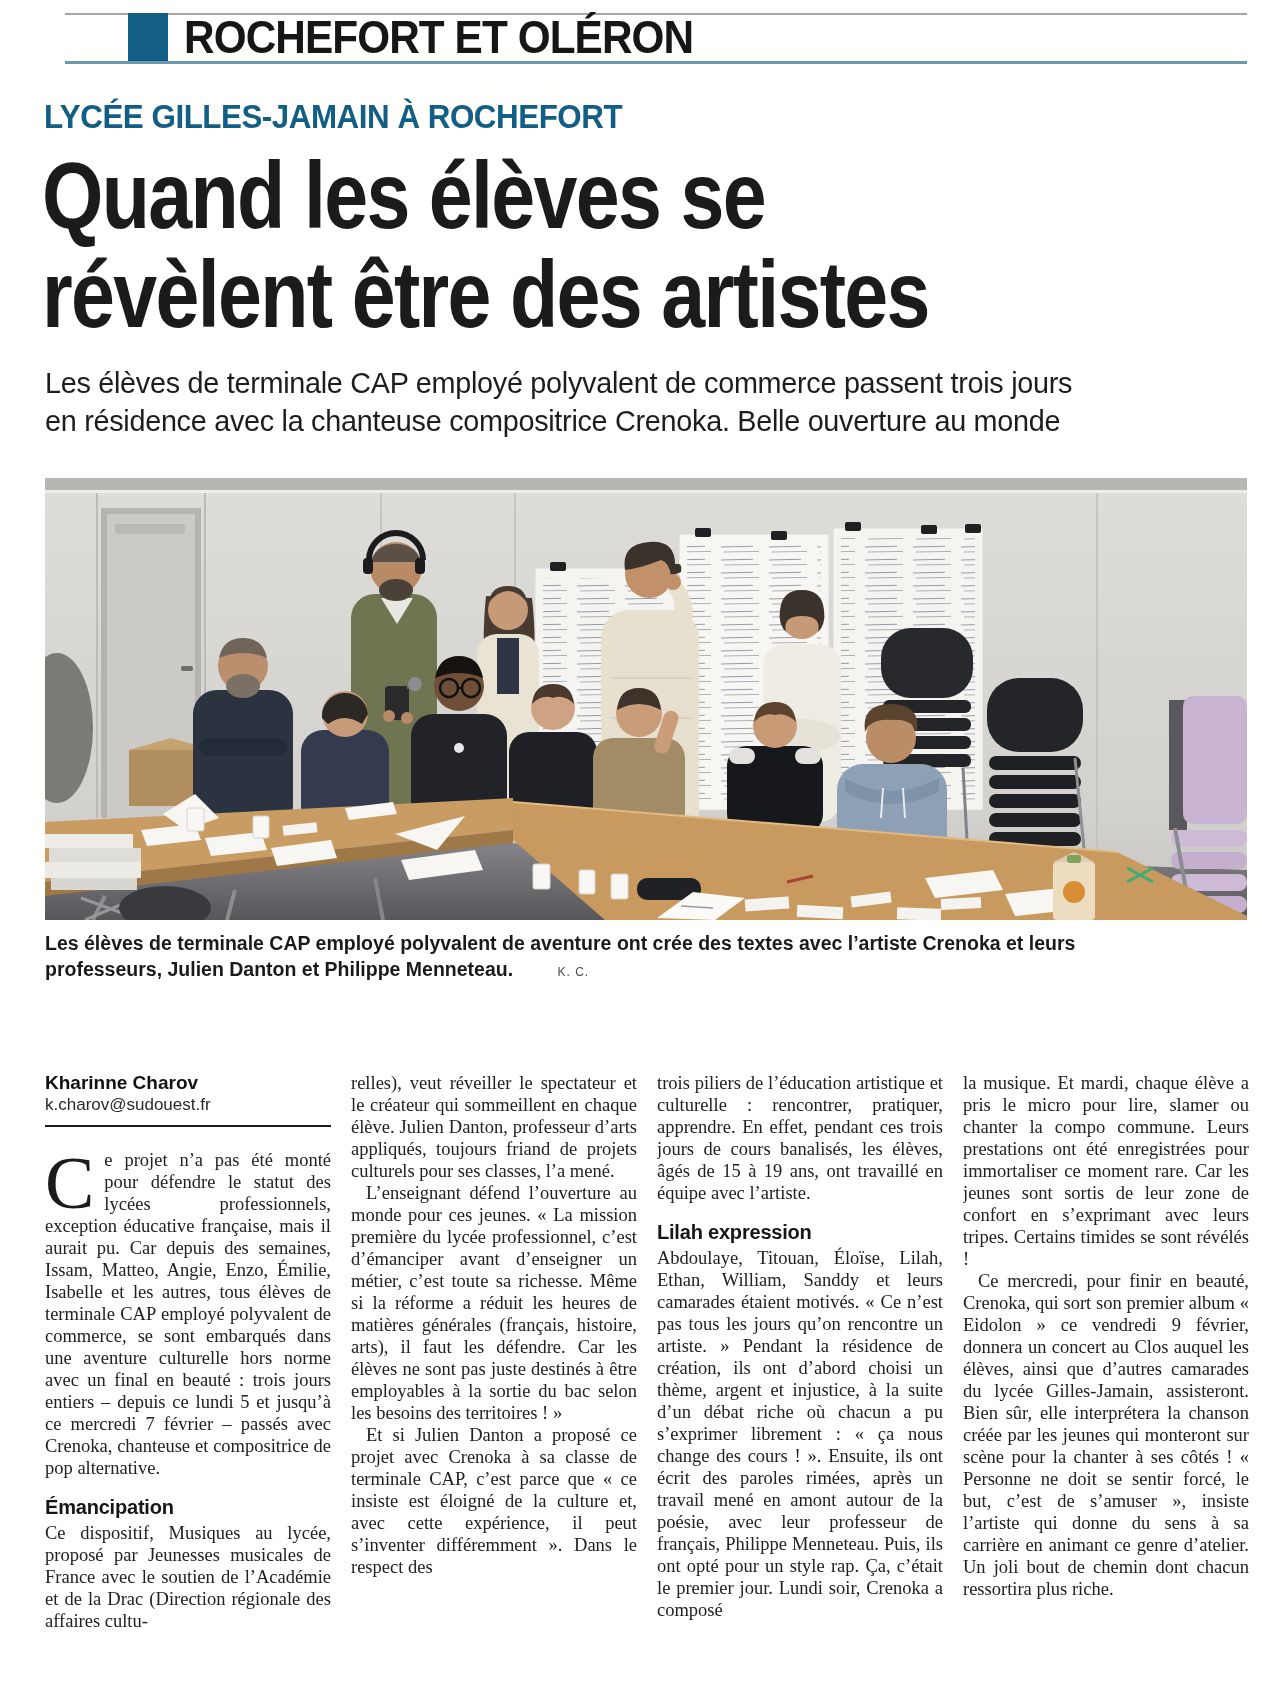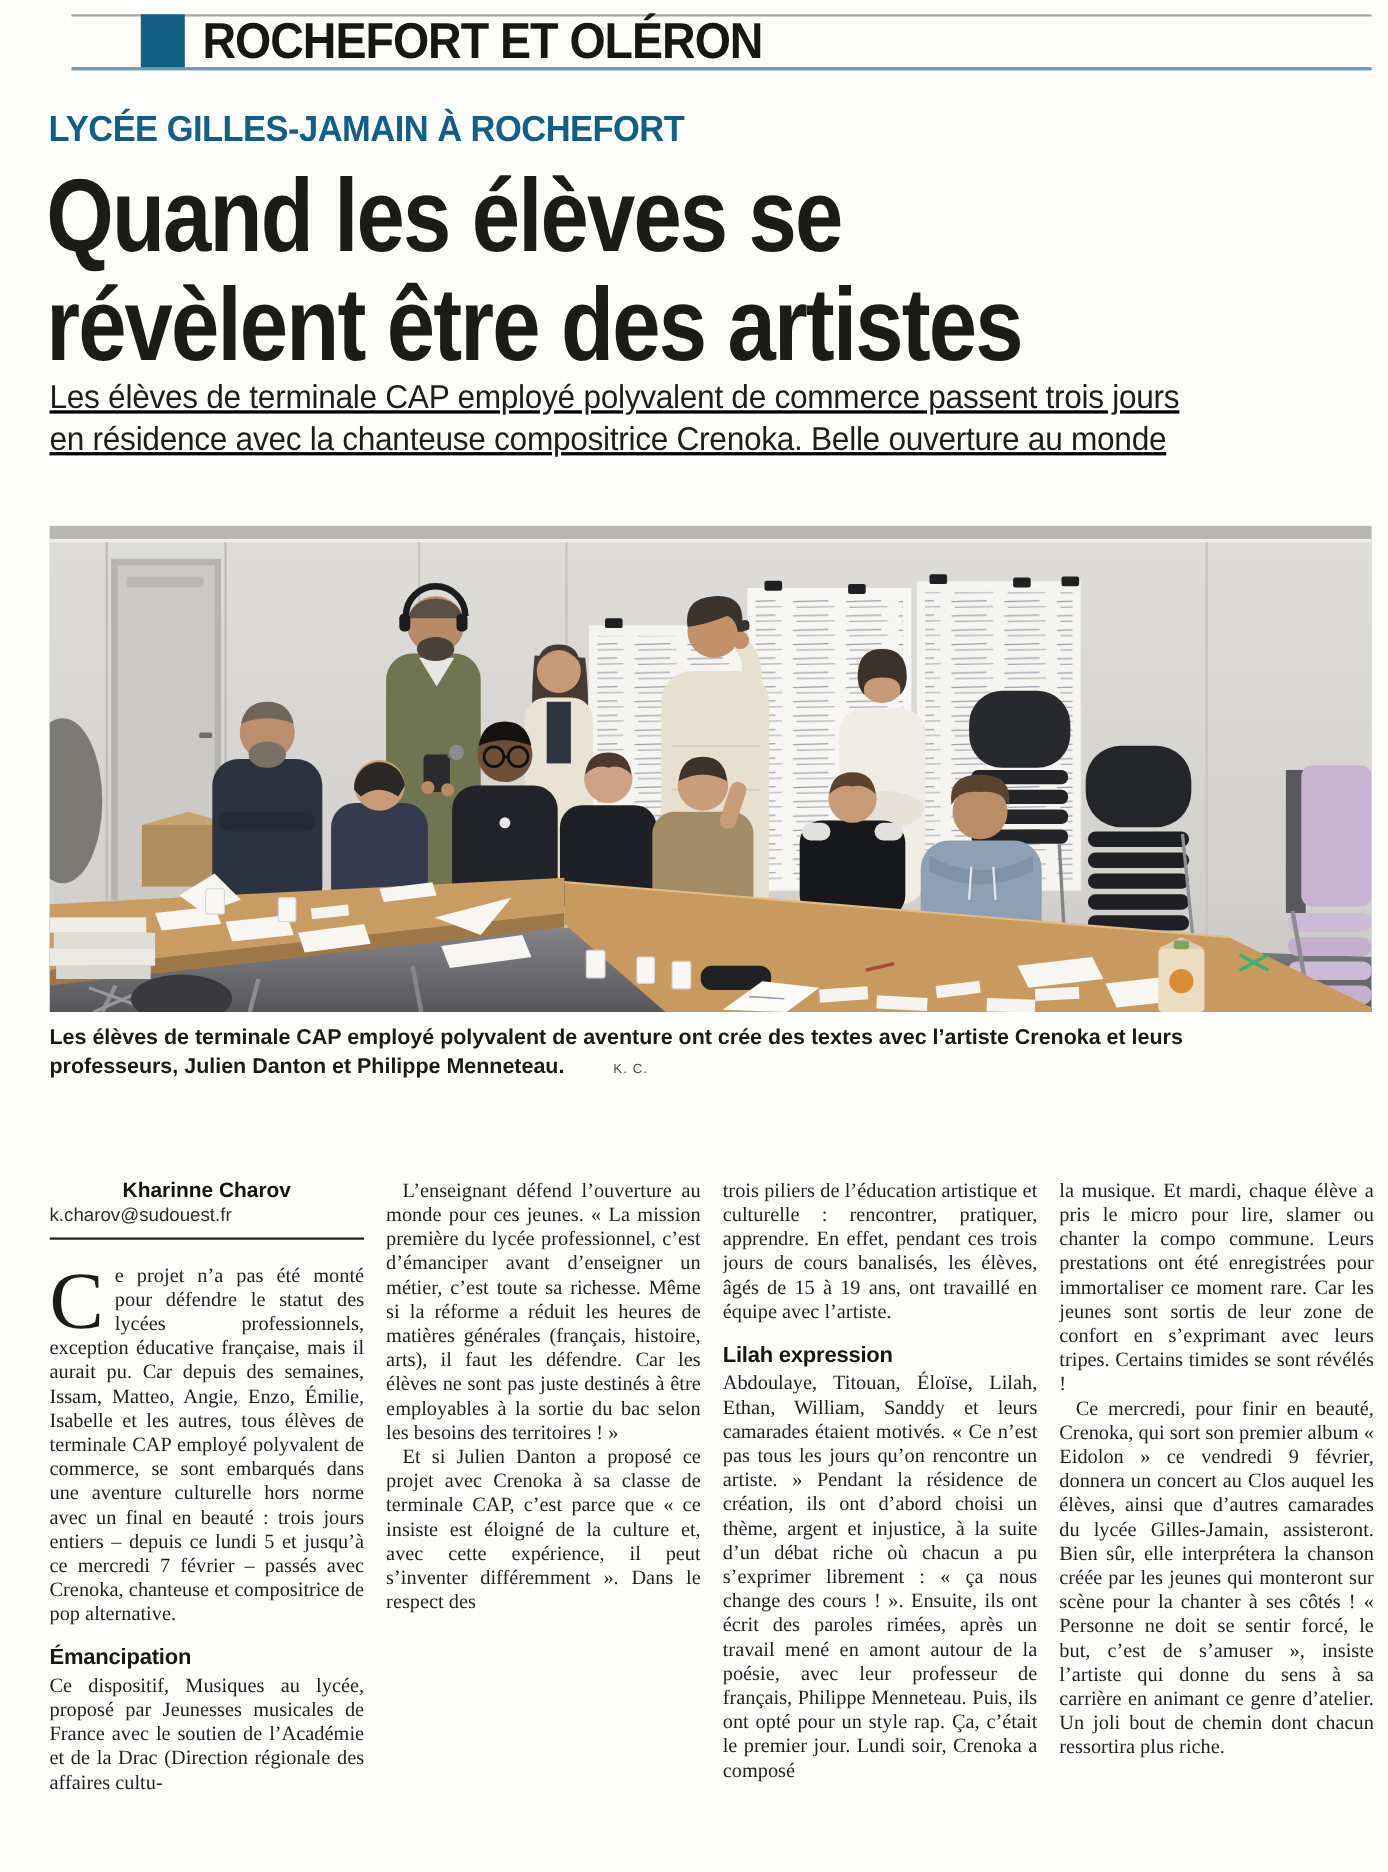--- a/index.html
+++ b/index.html
@@ -12,34 +12,34 @@
     font:800 46px/50px "Liberation Sans",sans-serif;color:#161614;letter-spacing:-1px;
     transform:scaleX(.92);transform-origin:left top;}
   .rule-teal{position:absolute;left:65px;top:61px;width:1182px;height:3px;background:#6d9ab0;}
   
   .kicker{position:absolute;left:44px;top:98px;margin:0;white-space:nowrap;
     font:800 33px/38px "Liberation Sans",sans-serif;color:#135e84;letter-spacing:-.5px;
     transform:scaleX(.95);transform-origin:left top;}
   .headline{position:absolute;left:42px;top:146px;}
   .hl-line{font:800 94px/99px "Liberation Sans",sans-serif;color:#1b1b19;letter-spacing:-2px;
     white-space:nowrap;transform:scaleX(.84);transform-origin:left top;}
-  .deck{position:absolute;left:45px;top:343px;text-decoration:underline;}
+  .deck{position:absolute;left:45px;top:364px;}
   .deck-line{font:400 30px/38px "Liberation Sans",sans-serif;color:#1d1d1b;letter-spacing:-.3px;
     white-space:nowrap;transform:scaleX(.96);transform-origin:left top;}
   
   .photo{position:absolute;left:45px;top:478px;width:1202px;height:442px;margin:0;overflow:hidden;background:#cfcecb;}
   .caption{position:absolute;left:45px;top:930px;width:1150px;margin:0;
     font:700 19.5px/26px "Liberation Sans",sans-serif;color:#1a1a18;}
   .credit{font:400 12px/26px "Liberation Sans",sans-serif;color:#4c4b47;letter-spacing:1px;margin-left:39px;}
   
   .columns{position:absolute;left:45px;top:1072px;width:1204px;height:630px;
     display:flex;gap:20px;overflow:hidden;}
   .col{width:286px;flex:0 0 286px;overflow:hidden;}
   .byline{margin:0 0 22px 0;}
-  .byline-name{font:700 19px/22px "Liberation Sans",sans-serif;color:#121210;text-align:center;}
+  .byline-name{font:700 19px/22px "Liberation Sans",sans-serif;color:#121210;}
   .byline-email{font:400 17px/22px "Liberation Sans",sans-serif;color:#2a2a28;}
   .byline-rule{height:2px;background:#1c1c1a;margin-top:9px;}
   .body-para{margin:0;font:400 18.5px/22px "Liberation Serif",serif;color:#212120;text-align:justify;}
   .body-para.indent{text-indent:15px;}
   .subhead{margin:16px 0 3px 0;font:700 20px/24px "Liberation Sans",sans-serif;color:#161614;letter-spacing:-.2px;}
   .dropcap{float:left;font:400 74px/62px "Liberation Serif",serif;color:#1b1b19;margin:3px 10px 0 0;}
 </style>
 </head>
 <body>
 
@@ -305,20 +305,21 @@
         <div class="byline-rule"></div>
       </div>
       <div>
           <p class="body-para"><span class="dropcap">C</span>e projet n’a pas été monté pour défendre le statut des lycées professionnels, exception éducative française, mais il aurait pu. Car depuis des semaines, Issam, Matteo, Angie, Enzo, Émilie, Isabelle et les autres, tous élèves de terminale CAP employé polyvalent de commerce, se sont embarqués dans une aventure culturelle hors norme avec un final en beauté : trois jours entiers – depuis ce lundi 5 et jusqu’à ce mercredi 7 février – passés avec Crenoka, chanteuse et compositrice de pop alternative.</p>
           <h3 class="subhead">Émancipation</h3>
           <p class="body-para">Ce dispositif, Musiques au lycée, proposé par Jeunesses musicales de France avec le soutien de l’Académie et de la Drac (Direction régionale des affaires cultu-</p>
         </div>
     </div>
     <div class="col">
         <div>
+          <p class="body-para">relles), veut réveiller le spectateur et le créateur qui sommeillent en chaque élève. Julien Danton, professeur d’arts appliqués, toujours friand de projets culturels pour ses classes, l’a mené.</p>
           <p class="body-para indent">L’enseignant défend l’ouverture au monde pour ces jeunes. « La mission première du lycée professionnel, c’est d’émanciper avant d’enseigner un métier, c’est toute sa richesse. Même si la réforme a réduit les heures de matières générales (français, histoire, arts), il faut les défendre. Car les élèves ne sont pas juste destinés à être employables à la sortie du bac selon les besoins des territoires ! »</p>
           <p class="body-para indent">Et si Julien Danton a proposé ce projet avec Crenoka à sa classe de terminale CAP, c’est parce que « ce insiste est éloigné de la culture et, avec cette expérience, il peut s’inventer différemment ». Dans le respect des</p>
         </div>
       </div>
     <div class="col">
         <div>
           <p class="body-para">trois piliers de l’éducation artistique et culturelle : rencontrer, pratiquer, apprendre. En effet, pendant ces trois jours de cours banalisés, les élèves, âgés de 15 à 19 ans, ont travaillé en équipe avec l’artiste.</p>
           <h3 class="subhead">Lilah expression</h3>
           <p class="body-para">Abdoulaye, Titouan, Éloïse, Lilah, Ethan, William, Sanddy et leurs camarades étaient motivés. « Ce n’est pas tous les jours qu’on rencontre un artiste. » Pendant la résidence de création, ils ont d’abord choisi un thème, argent et injustice, à la suite d’un débat riche où chacun a pu s’exprimer librement : « ça nous change des cours ! ». Ensuite, ils ont écrit des paroles rimées, après un travail mené en amont autour de la poésie, avec leur professeur de français, Philippe Menneteau. Puis, ils ont opté pour un style rap. Ça, c’était le premier jour. Lundi soir, Crenoka a composé</p>
         </div>

